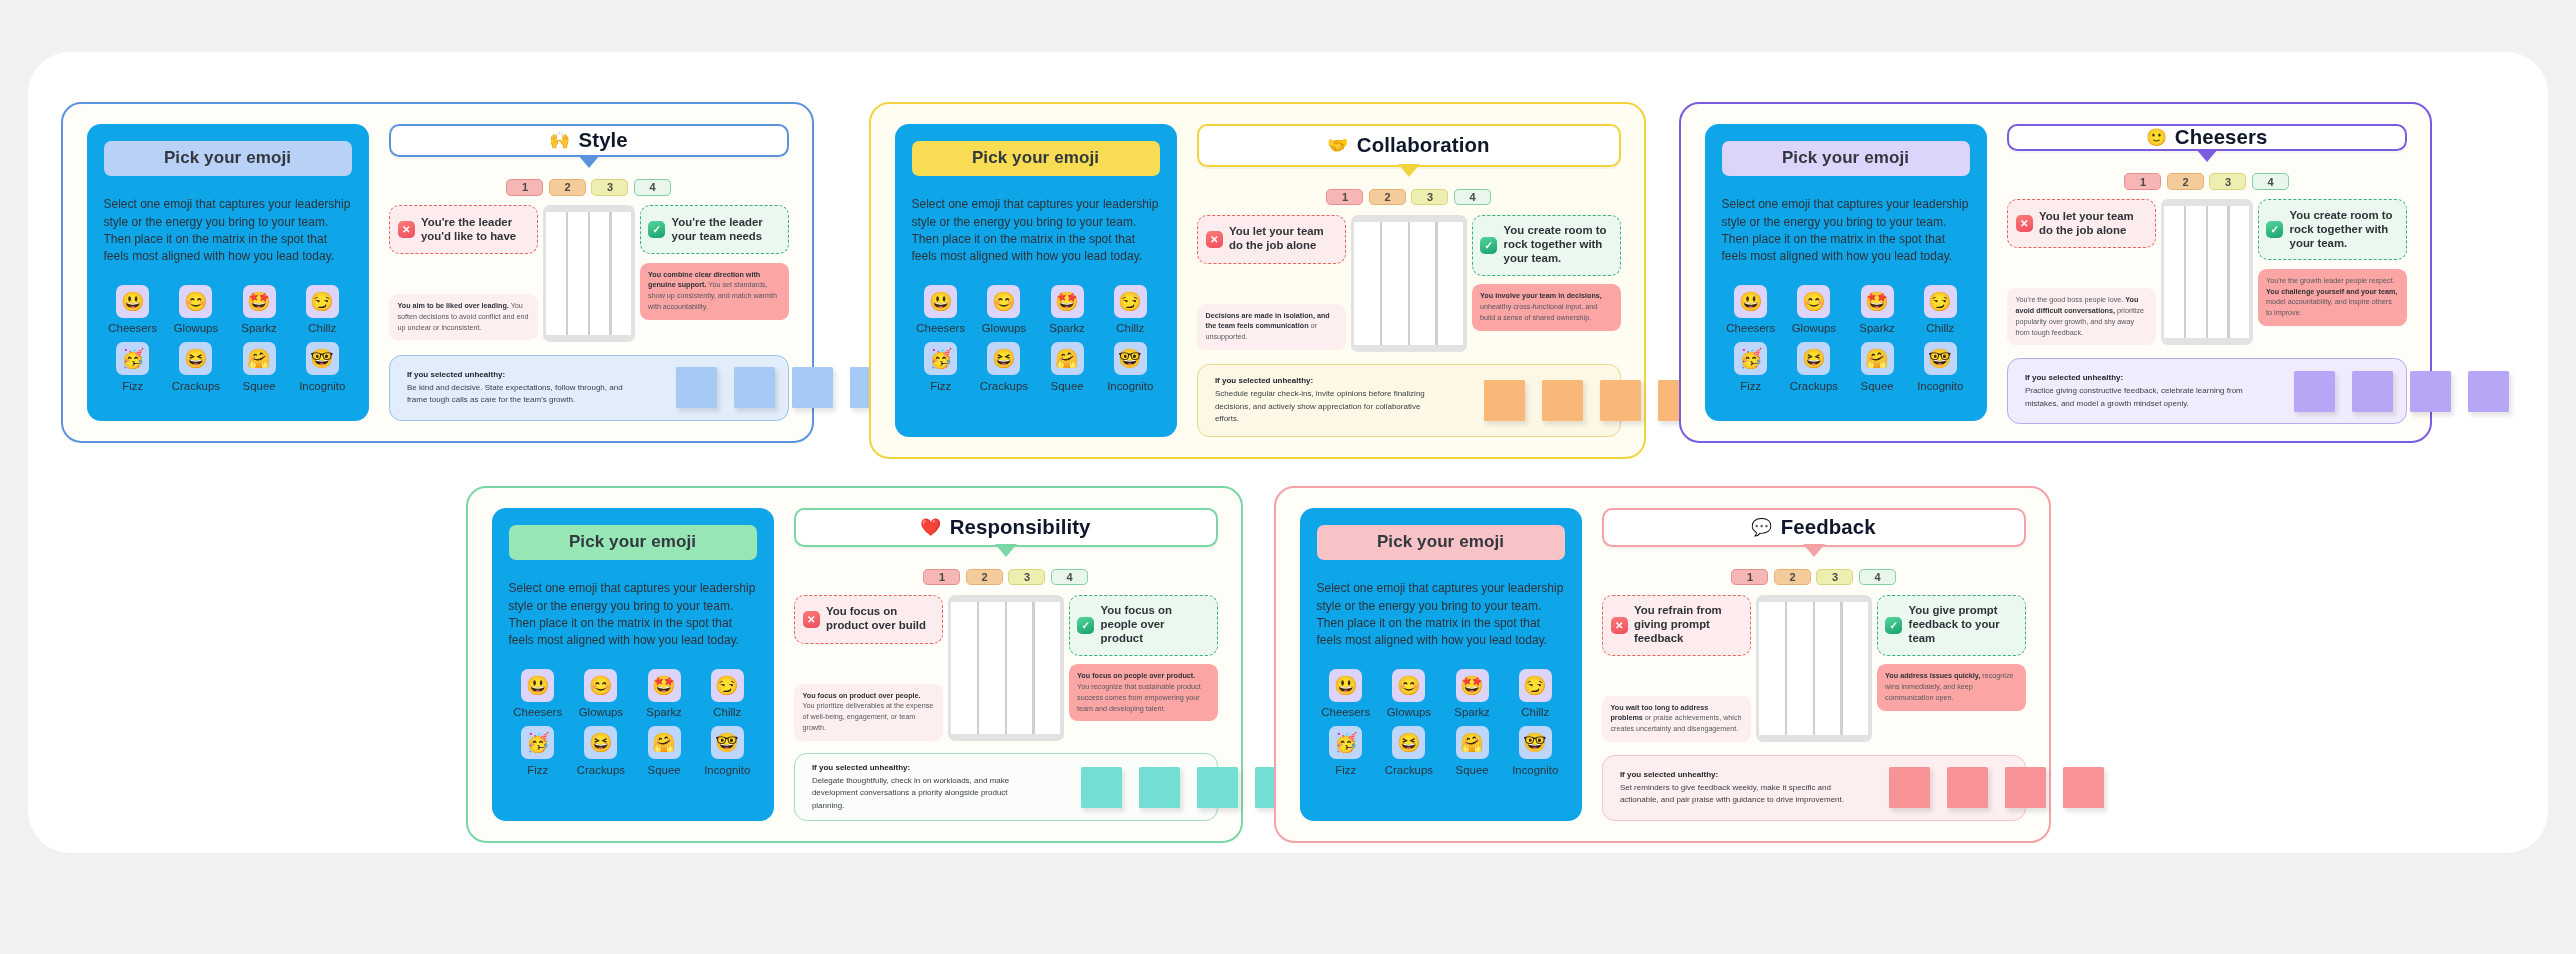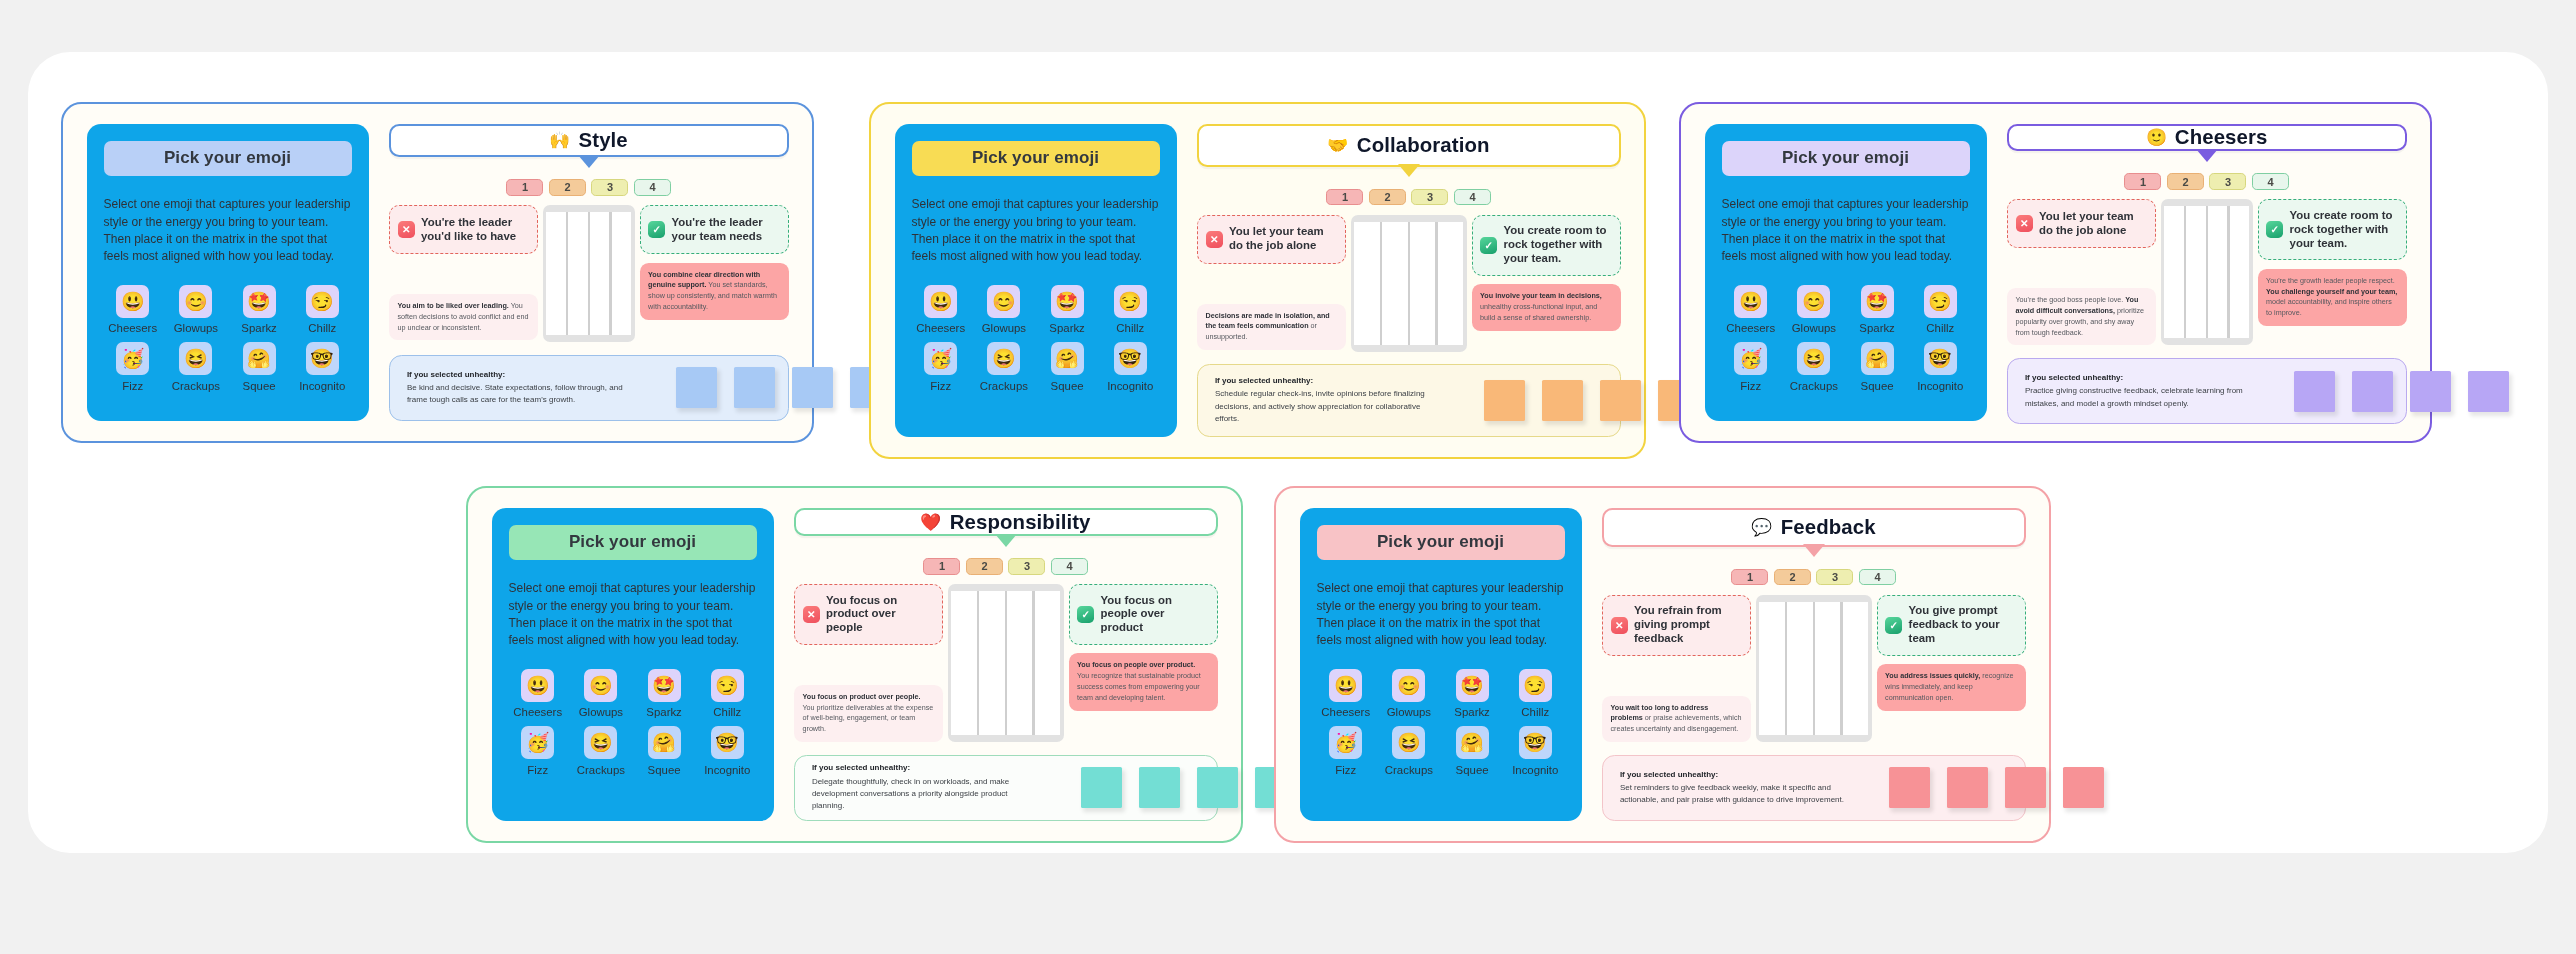--- a/index.html
+++ b/index.html
@@ -662,21 +662,21 @@
     <div class="scale-chip sc1">1</div>
     <div class="scale-chip sc2">2</div>
     <div class="scale-chip sc3">3</div>
     <div class="scale-chip sc4">4</div>
             </div>
 
        <div class="matrix-body">
          <div class="side">
            <div class="claim bad">
              <span class="claim-icon">✕</span>
-             <span class="claim-text">You focus on product over people</span>
+             <span class="claim-text">You focus on product over build</span>
            </div>
            <div class="note bad">
              <b>You focus on product over people.</b><span> You prioritize deliverables at the expense of well-being, engagement, or team growth.</span>
            </div>
          </div>
 
          <div class="grid-wrap">
             <div class="grid-inner">
                   <div class="grid-cell"></div>
                   <div class="grid-cell"></div>

